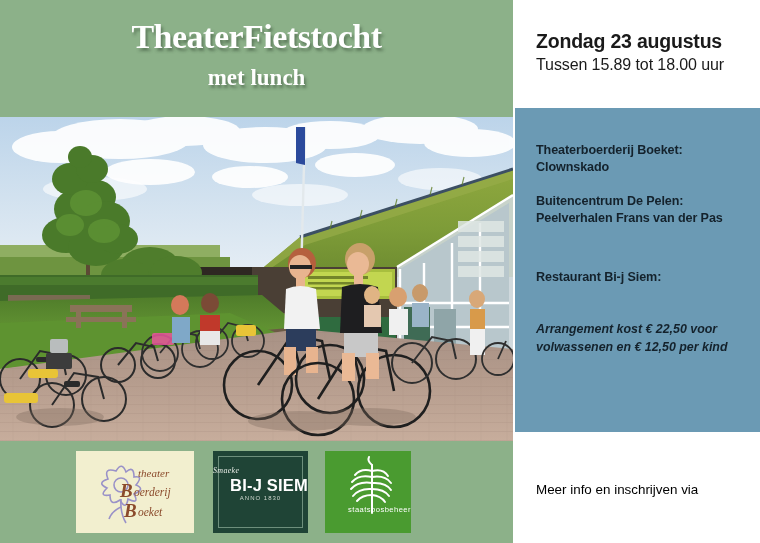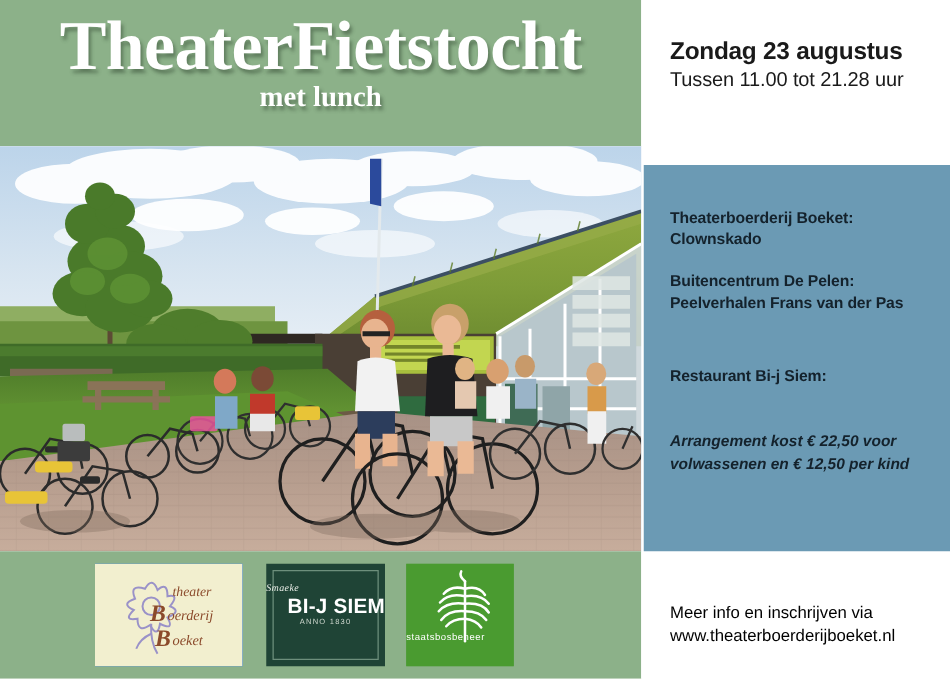--- a/index.html
+++ b/index.html
@@ -24,21 +24,21 @@
   .header-white {
     position: absolute; left: 513px; top: 0;
     width: 247px; height: 117px;
     background: #ffffff;
   }
   .title-main {
     position: absolute; left: 0; top: 14px; width: 513px;
     text-align: center;
     font-family: "Liberation Serif", serif;
     font-weight: bold;
-    font-size: 56px;
+    font-size: 34px;
     line-height: 46px;
     color: #ffffff;
     letter-spacing: -0.5px;
     text-shadow: 2px 3px 3px rgba(40,60,40,0.45);
   }
   .title-sub {
     position: absolute; left: 0; top: 62px; width: 513px;
     text-align: center;
     font-family: "Liberation Serif", serif;
     font-weight: bold;
@@ -62,21 +62,21 @@
   .photo {
     position: absolute; left: 0; top: 117px;
     width: 513px; height: 324px;
     overflow: hidden;
     background: #cfe0ef;
   }
   .photo svg { display: block; width: 513px; height: 324px; }
 
   
   .info-panel {
-    position: absolute; left: 515px; top: 132px;
+    position: absolute; left: 515px; top: 108px;
     width: 245px; height: 324px;
     background: #6b9ab4;
   }
   .info-block { position: absolute; left: 21px; color: #14222c; }
   .info-line {
     font-size: 12.6px; font-weight: bold; line-height: 17px;
     letter-spacing: -0.1px; white-space: nowrap;
   }
   .blk1 { top: 34px; }
   .blk2 { top: 85px; }
@@ -114,21 +114,21 @@
     background: #1f4436;
   }
   .logo-sbb {
     left: 325px; width: 86px; height: 82px;
     background: #4a9b30;
   }
   .logo svg { display: block; }
 
   .sbb-label {
     position: absolute; left: 325px; top: 505px; width: 86px;
-    text-align: left; color: #ffffff;
+    text-align: right; color: #ffffff;
     font-size: 7.6px; letter-spacing: 0.45px;
   }
   .bij-script {
     position: absolute; left: 213px; top: 466px; width: 95px;
     color: #e8ece6;
     font-family: "Liberation Serif", serif;
     font-style: italic; font-size: 8px; letter-spacing: 0.3px;
   }
   .bij-main {
     position: absolute; left: 213px; top: 476px; width: 95px;
@@ -151,21 +151,21 @@
 
 <div class="poster">
 
   <div class="header-green"></div>
   <div class="header-white"></div>
 
   <div class="title-main">TheaterFietstocht</div>
   <div class="title-sub">met lunch</div>
 
   <div class="date-line">Zondag 23 augustus</div>
-  <div class="time-line">Tussen 11.00 tot 21.28 uur</div>
+  <div class="time-line">Tussen 15.89 tot 18.00 uur</div>
 
   <div class="photo">
     <svg viewBox="0 0 513 324" xmlns="http://www.w3.org/2000/svg">
       <defs>
         <linearGradient id="sky" x1="0" y1="0" x2="0" y2="1">
           <stop offset="0%" stop-color="#bcd4ea"></stop>
           <stop offset="60%" stop-color="#d6e4f0"></stop>
           <stop offset="100%" stop-color="#e6eef5"></stop>
         </linearGradient>
         <linearGradient id="roofg" x1="0" y1="0" x2="0" y2="1">
@@ -433,21 +433,20 @@
       <div>Arrangement kost € 22,50 voor</div>
       <div>volwassenen en € 12,50 per kind</div>
     </div>
   </div>
 
   <div class="footer-green"></div>
   <div class="footer-white"></div>
 
   <div class="footer-info">
     <div>Meer info en inschrijven via</div>
-    <div>www.theaterboerderijboeket.nl</div>
   </div>
 
   <div class="logo logo-boeket">
     <svg viewBox="0 0 118 82" xmlns="http://www.w3.org/2000/svg">
       <rect width="118" height="82" fill="#f2efcf"></rect>
       <g stroke="#9a92c8" stroke-width="1.6" fill="none">
         <path d="M40 20 Q46 10 50 21 Q58 14 58 26 Q68 24 60 34 Q70 38 58 43 Q64 54 52 48 Q50 60 44 49 Q34 56 34 44 Q22 46 31 37 Q20 32 32 28 Q27 16 40 20 Z"></path>
         <circle cx="45" cy="34" r="7"></circle>
         <path d="M45 48 Q44 62 50 72"></path>
         <path d="M45 56 Q36 60 33 68"></path>

